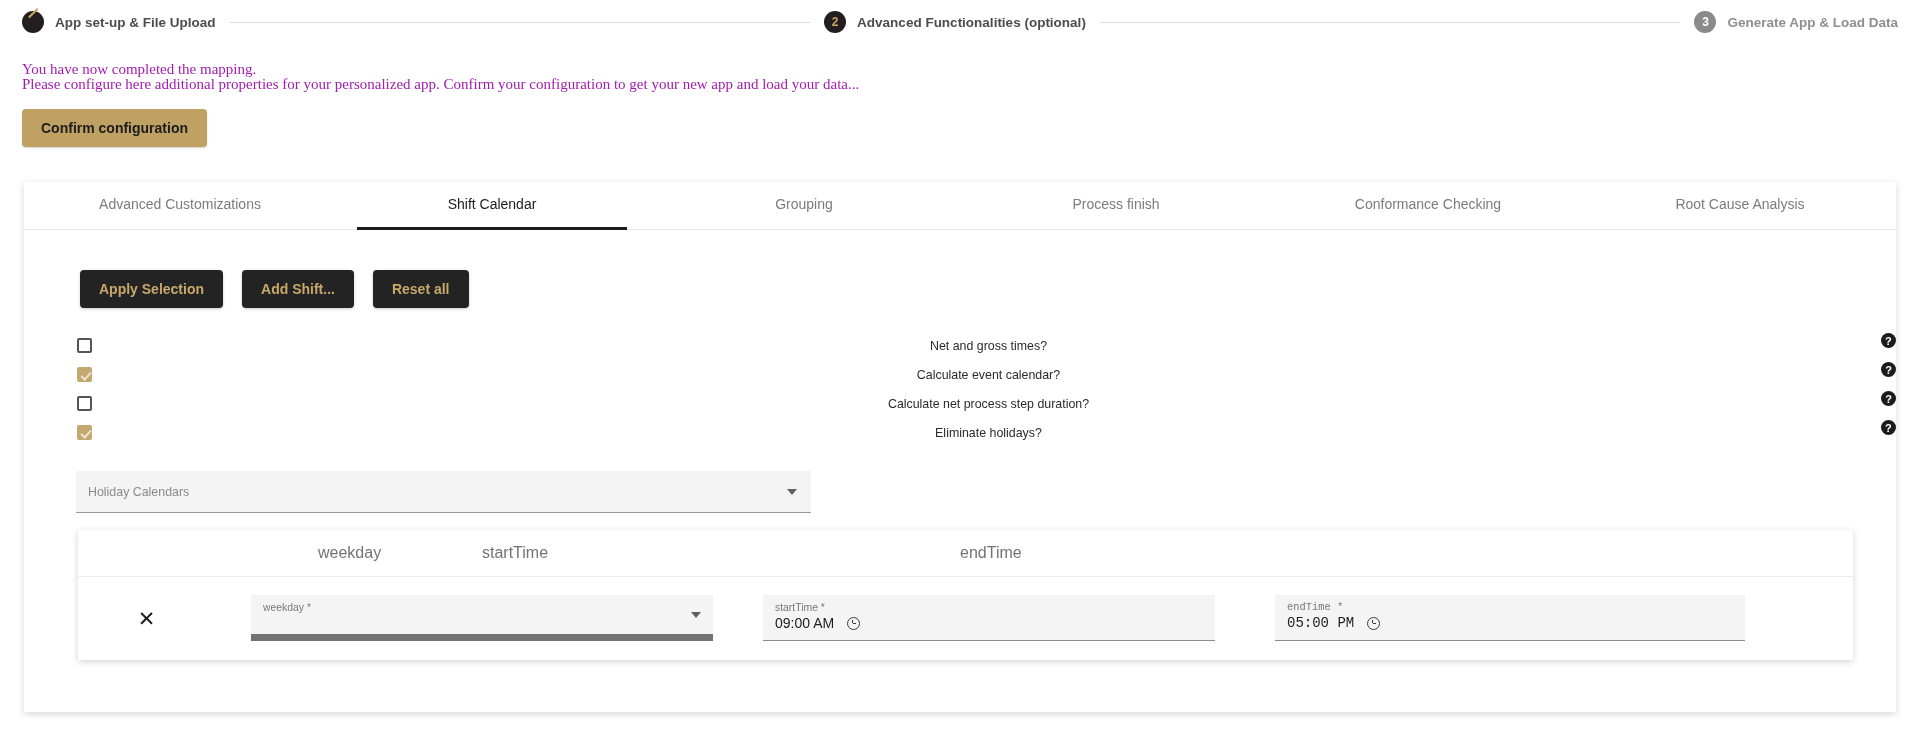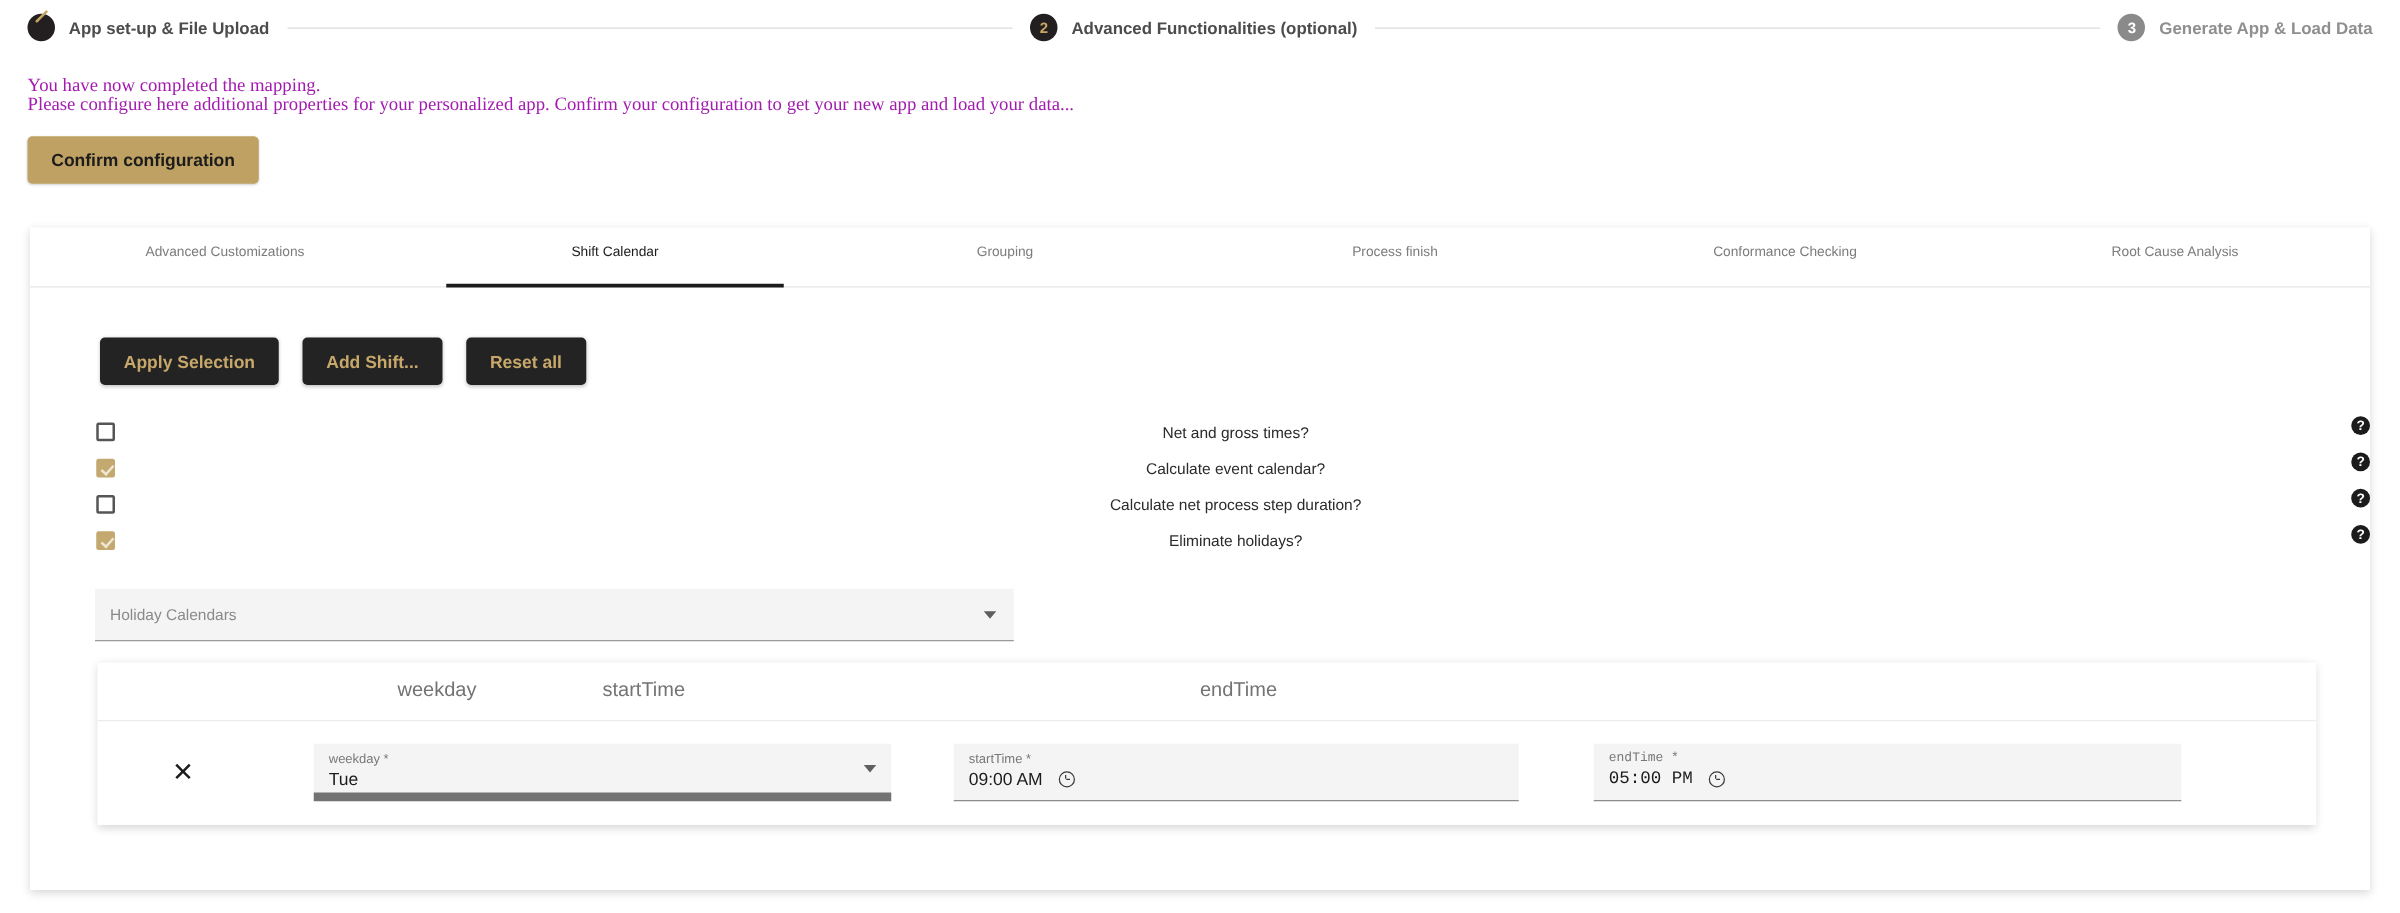--- a/index.html
+++ b/index.html
@@ -88,21 +88,21 @@
   .tabs{
     display:flex;
     border-bottom:1px solid #e6e6e6;
     height:48px;
     box-sizing:border-box;
     padding-top:8px;
   }
   .tab{
     flex:1 1 0;
     display:flex;align-items:flex-start;justify-content:center;
-    font-size:11px;
+    font-size:14px;
     color:#7c7c7c;
     position:relative;
     cursor:pointer;
     padding-top:6px;
     box-sizing:border-box;
   }
   .tab.active{color:#1c1c1c;}
   .tab.active:after{
     content:"";position:absolute;left:50%;transform:translateX(-50%);
     bottom:-1px;width:270px;height:3px;background:#1c1c1c;
@@ -316,21 +316,20 @@
       <div class="th c3">endTime</div>
     </div>
 
     <div class="tbl-row">
       <div class="x-cell">
         <span class="x-btn">✕</span>
       </div>
 
       <div class="field sel fld-weekday">
         <div class="f-label">weekday *</div>
-        <div class="f-val">Tue</div>
         <span class="fcaret"></span>
       </div>
 
       <div class="field fld-start">
         <div class="f-label">startTime *</div>
         <div class="f-val">
           <span>09:00 AM</span>
           <span class="clock"></span>
         </div>
       </div>

